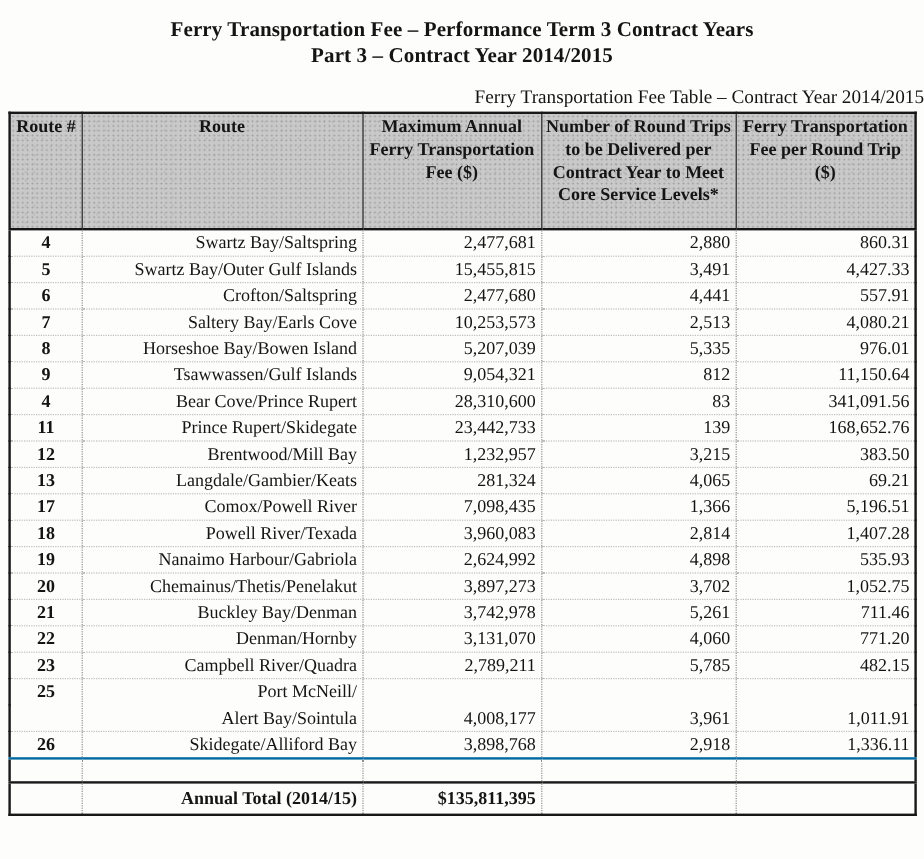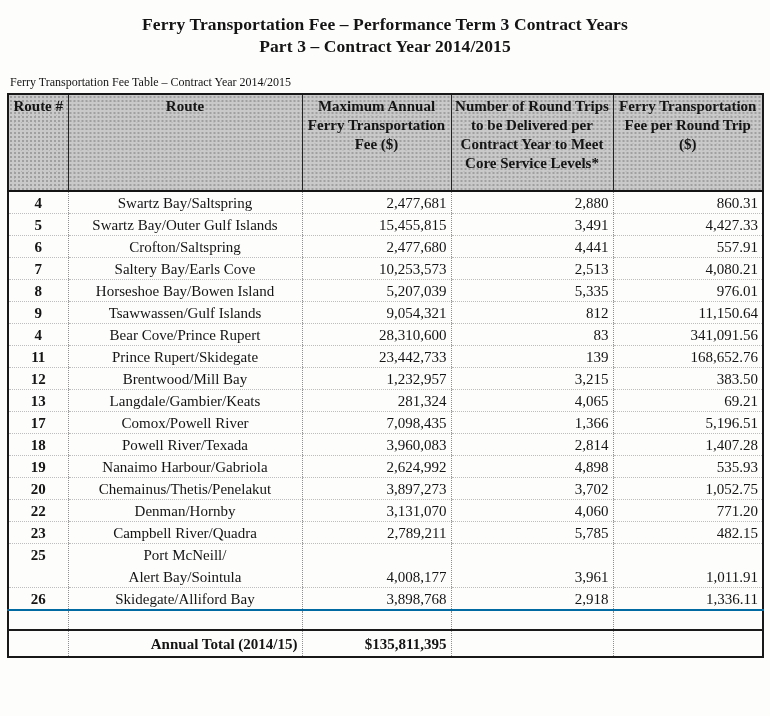--- a/index.html
+++ b/index.html
@@ -15,24 +15,23 @@
   .doc-title {
     padding-top: 13px;
     text-align: center;
     font-weight: bold;
     font-size: 17.5px;
     line-height: 22px;
     letter-spacing: 0.1px;
   }
   .table-caption {
     margin-top: 15px;
-    text-align: left;
-    font-size: 12px;
+    text-align: right;
+    font-size: 16px;
     line-height: 20px;
-    margin-left: 10px;
   }
   table.ferry {
     margin: 1px auto 0 7px;
     width: 755px;
     border-collapse: collapse;
     table-layout: fixed;
     border: 2px solid #181818;
   }
   table.ferry th {
     font-size: 15px;
@@ -57,21 +56,21 @@
     line-height: 20px;
     height: 21px;
     padding: 0 4px;
     border-left: 1px dotted #8f8f8f;
     border-bottom: 1px dotted #bdbdbd;
     white-space: nowrap;
     overflow: hidden;
   }
   table.ferry td:first-child { border-left: none; }
   td.route-num { text-align: center; font-weight: bold; }
-  td.route-name { text-align: center; padding-left: 10px; }
+  td.route-name { text-align: right; padding-left: 10px; }
   td.num { text-align: right; padding-right: 9px; }
   tr.nb td { border-bottom: 1px dotted rgba(0,0,0,0); }
   tbody tr.last-data td { border-bottom: 2px solid #0369a1; }
   tr.spacer-row td { height: 18px; border-bottom: 2px solid #1a1a1a; }
   tr.total-row td {
     height: 25px;
     font-weight: bold;
     border-bottom: none;
   }
   td.total-label { text-align: right; padding-right: 8px; }
@@ -199,20 +198,27 @@
           <td class="num">535.93</td>
         </tr>
         <tr>
           <td class="route-num">20</td>
           <td class="route-name">Chemainus/Thetis/Penelakut</td>
           <td class="num">3,897,273</td>
           <td class="num">3,702</td>
           <td class="num">1,052.75</td>
         </tr>
         <tr>
+          <td class="route-num">21</td>
+          <td class="route-name">Buckley Bay/Denman</td>
+          <td class="num">3,742,978</td>
+          <td class="num">5,261</td>
+          <td class="num">711.46</td>
+        </tr>
+        <tr>
           <td class="route-num">22</td>
           <td class="route-name">Denman/Hornby</td>
           <td class="num">3,131,070</td>
           <td class="num">4,060</td>
           <td class="num">771.20</td>
         </tr>
         <tr>
           <td class="route-num">23</td>
           <td class="route-name">Campbell River/Quadra</td>
           <td class="num">2,789,211</td>

